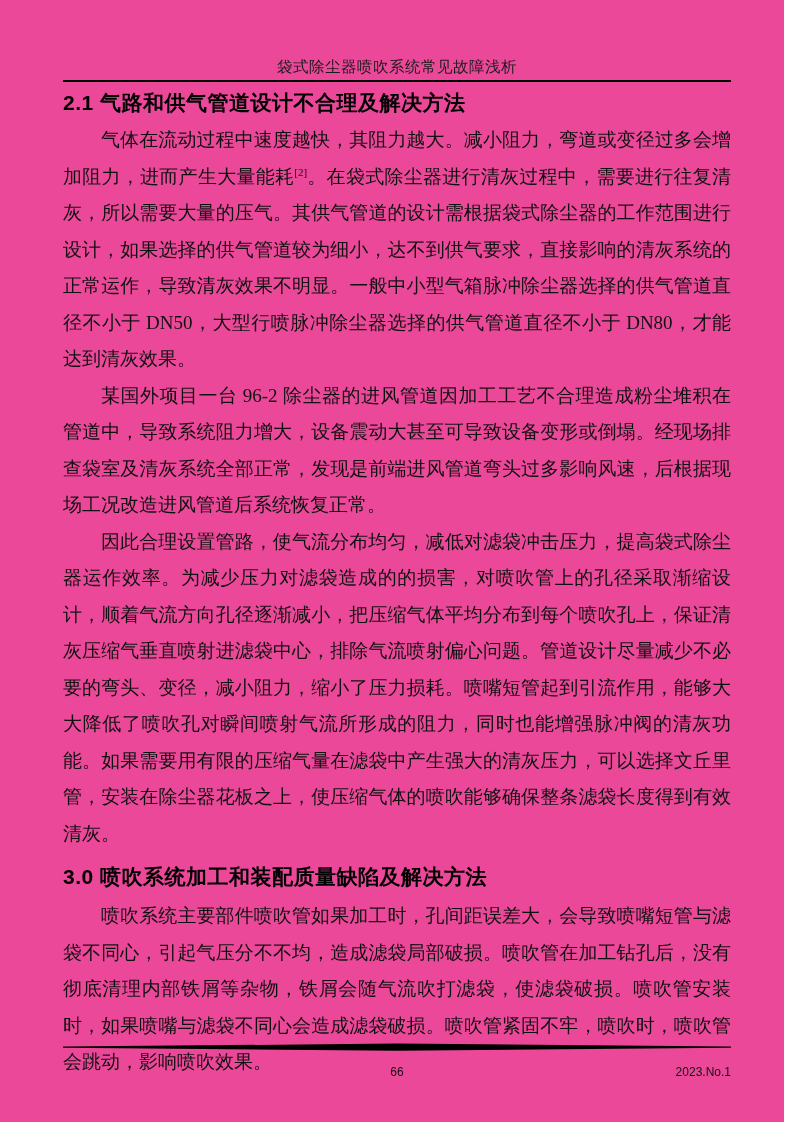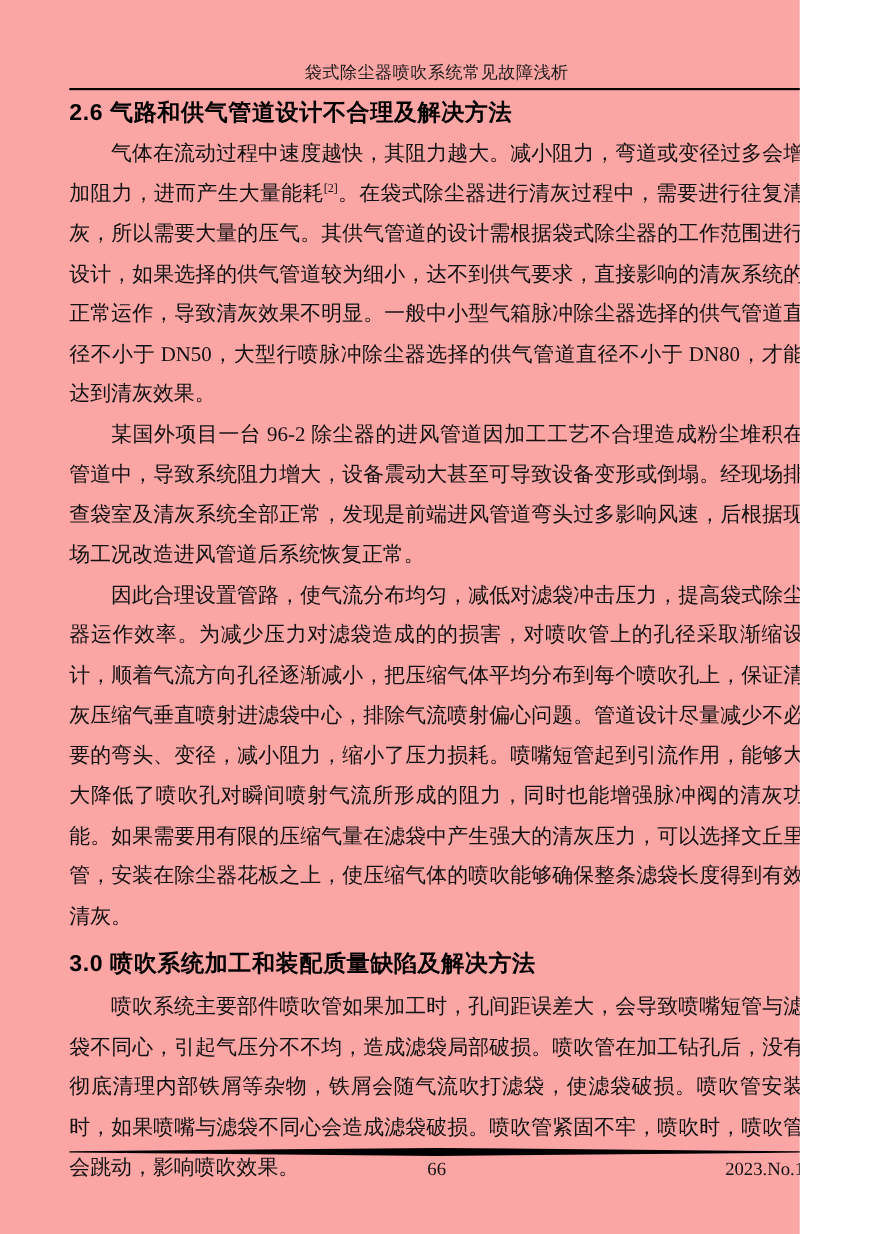--- a/index.html
+++ b/index.html
@@ -2,23 +2,23 @@
 <html lang="zh"><head>
 <meta charset="utf-8">
 <style>
   html, body {
     margin: 0;
     padding: 0;
     background: #ffffff;
   }
   .page {
     position: relative;
-    width: 727px;
+    width: 784px;
     height: 1122px;
-    background: #fca5a5;
+    background: #ec4899;
     color: #000000;
     overflow: hidden;
     font-family: "Liberation Serif", "DejaVu Serif", serif;
   }
   .content {
     position: absolute;
     left: 63px;
     top: 0;
     width: 668px;
   }
@@ -70,23 +70,23 @@
     width: 668px;
   }
   .footer-rule-svg {
     display: block;
     width: 668px;
     height: 9px;
   }
   .footer-row {
     position: relative;
     height: 18px;
-    margin-top: 1px;
-    font-family: Liberation Serif, serif;
-    font-size: 17px;
+    margin-top: 13px;
+    font-family: Liberation Sans, sans-serif;
+    font-size: 12px;
     color: #111111;
   }
   .page-number {
     display: block;
     text-align: center;
   }
   .journal-issue {
     position: absolute;
     right: 0;
     top: 0;
@@ -96,21 +96,21 @@
 <body>
 
 <div class="page">
   <div class="content">
 
     <div class="running-header">
       <div class="running-header-title">袋式除尘器喷吹系统常见故障浅析</div>
       <div class="header-rule"></div>
     </div>
 
-    <h2 class="section-heading">2.6 气路和供气管道设计不合理及解决方法</h2>
+    <h2 class="section-heading">2.1 气路和供气管道设计不合理及解决方法</h2>
 
     <p class="body-paragraph"><span>气体在流动过程中速度越快，其阻力越大。减小阻力，弯道或变径过多会增加阻力，进而产生大量能耗</span><sup class="citation">[2]</sup><span>。在袋式除尘器进行清灰过程中，需要进行往复清灰，所以需要大量的压气。其供气管道的设计需根据袋式除尘器的工作范围进行设计，如果选择的供气管道较为细小，达不到供气要求，直接影响的清灰系统的正常运作，导致清灰效果不明显。一般中小型气箱脉冲除尘器选择的供气管道直径不小于 DN50，大型行喷脉冲除尘器选择的供气管道直径不小于 DN80，才能达到清灰效果。</span></p>
 
     <p class="body-paragraph">某国外项目一台 96-2 除尘器的进风管道因加工工艺不合理造成粉尘堆积在管道中，导致系统阻力增大，设备震动大甚至可导致设备变形或倒塌。经现场排查袋室及清灰系统全部正常，发现是前端进风管道弯头过多影响风速，后根据现场工况改造进风管道后系统恢复正常。</p>
 
     <p class="body-paragraph">因此合理设置管路，使气流分布均匀，减低对滤袋冲击压力，提高袋式除尘器运作效率。为减少压力对滤袋造成的的损害，对喷吹管上的孔径采取渐缩设计，顺着气流方向孔径逐渐减小，把压缩气体平均分布到每个喷吹孔上，保证清灰压缩气垂直喷射进滤袋中心，排除气流喷射偏心问题。管道设计尽量减少不必要的弯头、变径，减小阻力，缩小了压力损耗。喷嘴短管起到引流作用，能够大大降低了喷吹孔对瞬间喷射气流所形成的阻力，同时也能增强脉冲阀的清灰功能。如果需要用有限的压缩气量在滤袋中产生强大的清灰压力，可以选择文丘里管，安装在除尘器花板之上，使压缩气体的喷吹能够确保整条滤袋长度得到有效清灰。</p>
 
     <h2 class="section-heading second">3.0 喷吹系统加工和装配质量缺陷及解决方法</h2>
 
     <p class="body-paragraph">喷吹系统主要部件喷吹管如果加工时，孔间距误差大，会导致喷嘴短管与滤袋不同心，引起气压分不不均，造成滤袋局部破损。喷吹管在加工钻孔后，没有彻底清理内部铁屑等杂物，铁屑会随气流吹打滤袋，使滤袋破损。喷吹管安装时，如果喷嘴与滤袋不同心会造成滤袋破损。喷吹管紧固不牢，喷吹时，喷吹管会跳动，影响喷吹效果。</p>

